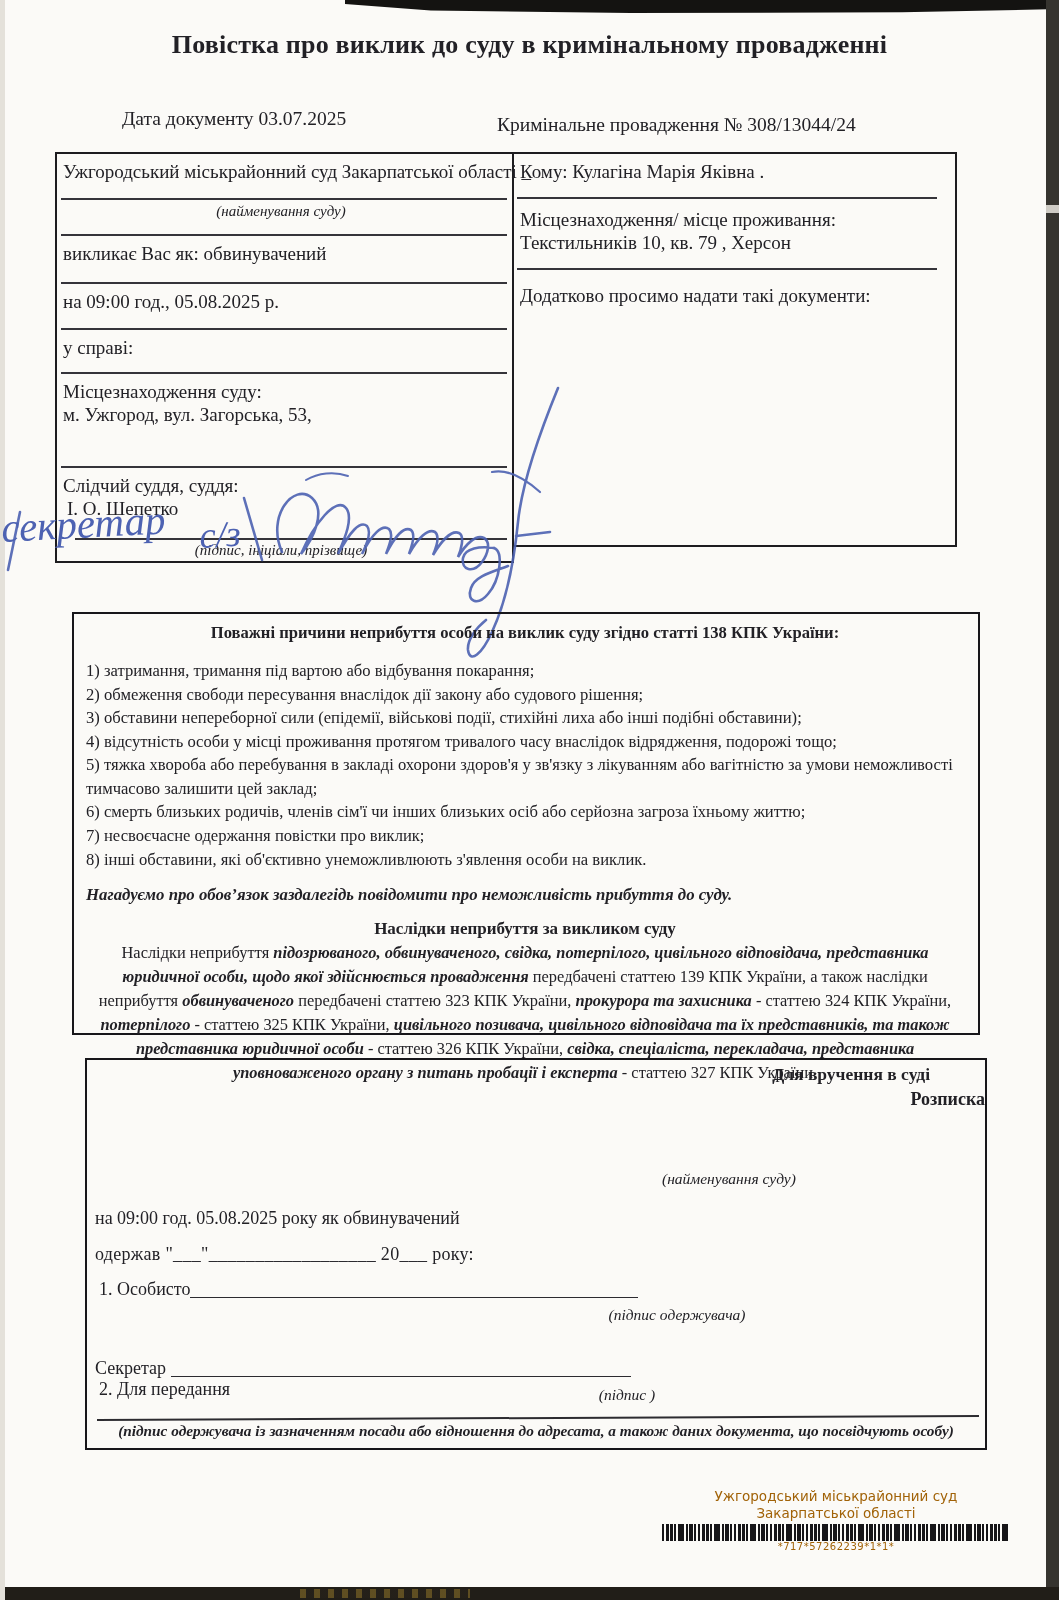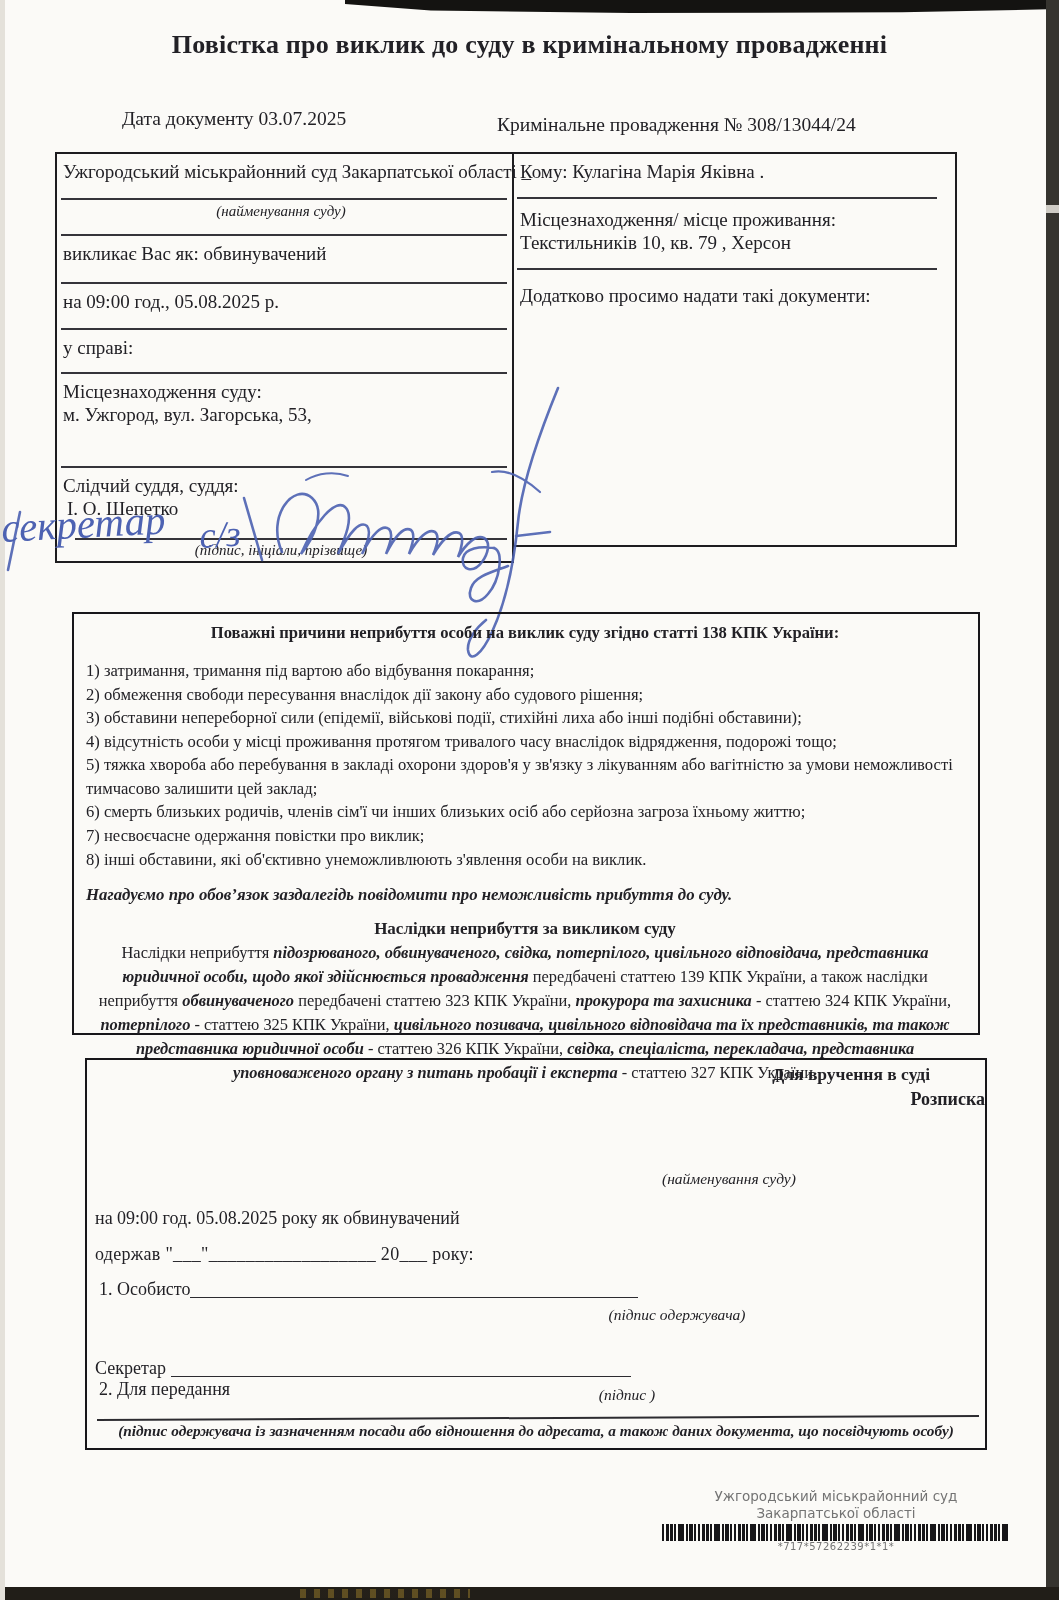--- a/index.html
+++ b/index.html
@@ -50,21 +50,21 @@
   .box3 .dtline{position:absolute;left:8px;top:148px;font-size:18px;}
   .box3 .recvline{position:absolute;left:8px;top:184px;font-size:18px;letter-spacing:.3px;}
   .row{position:absolute;font-size:18px;white-space:nowrap;}
   .blank{display:inline-block;border-bottom:1.6px solid #2c2b30;height:18px;vertical-align:-3px;}
   .scap{position:absolute;font-style:italic;font-size:15.5px;text-align:center;}
   .longline{position:absolute;left:10px;top:357px;width:882px;height:1.8px;background:#2c2b30;transform:rotate(-.25deg);}
   .bcap{position:absolute;left:0;right:0;top:362px;text-align:center;font-weight:bold;font-style:italic;font-size:15.3px;}
 
   
   .stamp{position:absolute;left:650px;top:1488px;width:372px;text-align:center;
-    font-family:"DejaVu Sans", sans-serif;font-size:13.5px;color:#737373;line-height:1.25;}
+    font-family:"DejaVu Sans", sans-serif;font-size:13.5px;color:#a16207;line-height:1.25;}
   .barcode{margin:2px auto 0;width:348px;height:17px;
     background:
       repeating-linear-gradient(90deg,#161518 0 2px,transparent 2px 4px),
       repeating-linear-gradient(90deg,#161518 0 1px,transparent 1px 6px),
       repeating-linear-gradient(90deg,#161518 0 2px,transparent 2px 9px);}
   .bcode{font-size:10px;letter-spacing:.5px;}
 
   
   .sig{position:absolute;left:0;top:370px;width:600px;height:300px;pointer-events:none;}
   .sig text{font-family:"Liberation Serif", serif;font-style:italic;}

